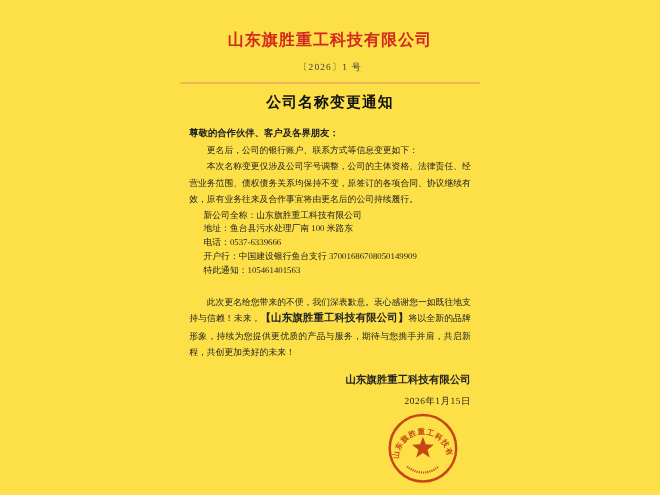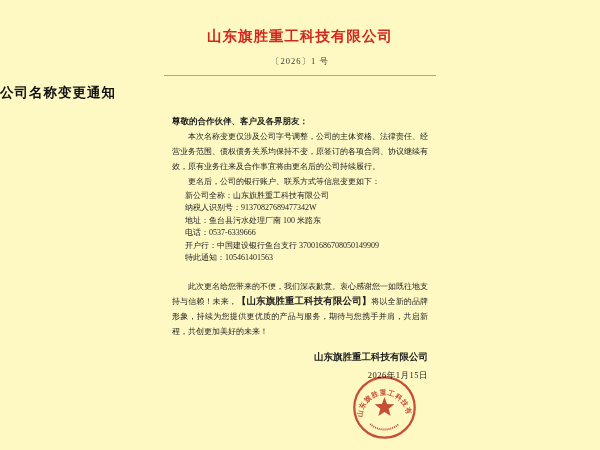--- a/index.html
+++ b/index.html
@@ -1,32 +1,32 @@
 <!DOCTYPE html>
 <html><head>
 <meta charset="utf-8">
 <style>
   html,body{margin:0;padding:0;}
   body{width:600px;height:450px;overflow:hidden;background:#ffffff;}
   .page{
-    position:relative;width:600px;height:450px;background:#fef9c3;
+    position:relative;width:600px;height:450px;background:#fde047;
     font-family:"Liberation Serif","DejaVu Serif",serif;color:#1f1f1f;
   }
   .letterhead{
     text-align:center;padding-top:27px;color:#d3281e;
     font-weight:bold;font-size:14.5px;letter-spacing:1px;
   }
   .doc-number{
     text-align:center;font-size:8.5px;color:#3a3a3a;margin-top:10px;letter-spacing:1px;
   }
   .divider{
     width:272px;height:1px;background:#dd9668;margin:7px auto 0;
   }
   .notice-title{
-    text-align:left;font-size:13.5px;font-weight:bold;margin-top:8px;color:#111;
+    text-align:center;font-size:13.5px;font-weight:bold;margin-top:8px;color:#111;
     font-family:"Liberation Sans","DejaVu Sans",sans-serif;letter-spacing:1px;
   }
   .doc-body{
     width:256px;margin:12px auto 0;font-size:8px;line-height:15px;
     text-align:justify;color:#222;
   }
   .salutation{font-weight:bold;font-size:8.5px;}
   .para{text-indent:16px;}
   .company-bold{font-weight:bold;font-size:9.5px;}
   .details{margin-left:13px;line-height:12.4px;margin-top:1px;}
@@ -52,27 +52,26 @@
 
   <div class="divider"></div>
 
   <div class="notice-title">公司名称变更通知</div>
 
   <div class="doc-body">
 
     <div class="salutation">尊敬的合作伙伴、客户及各界朋友：</div>
 
 
+    <div class="para">更名后，公司的银行账户、联系方式等信息变更如下：</div>
+
     <div class="para">本次名称变更仅涉及公司字号调整，公司的主体资格、法律责任、经营业务范围、债权债务关系均保持不变，原签订的各项合同、协议继续有效，原有业务往来及合作事宜将由更名后的公司持续履行。</div>
-
-    <div class="para">更名后，公司的银行账户、联系方式等信息变更如下：</div>
 
     <div class="details">
       <div class="detail-row"><span>新公司全称：</span><span>山东旗胜重工科技有限公司</span></div>
-      <div class="detail-row"><span>纳税人识别号：</span><span>91370827689477342W</span></div>
       <div class="detail-row"><span>地址：</span><span>鱼台县污水处理厂南 100 米路东</span></div>
       <div class="detail-row"><span>电话：</span><span>0537-6339666</span></div>
       <div class="detail-row"><span>开户行：</span><span>中国建设银行鱼台支行 37001686708050149909</span></div>
       <div class="detail-row"><span>特此通知：</span><span>105461401563</span></div>
     </div>
 
     <div class="closing-para"><span>此次更名给您带来的不便，我们深表歉意。衷心感谢您一如既往地支持与信赖！未来，</span><span class="company-bold">【山东旗胜重工科技有限公司】</span><span>将以全新的品牌形象，持续为您提供更优质的产品与服务，期待与您携手并肩，共启新程，共创更加美好的未来！</span></div>
 
 
     <div class="sig-block">

